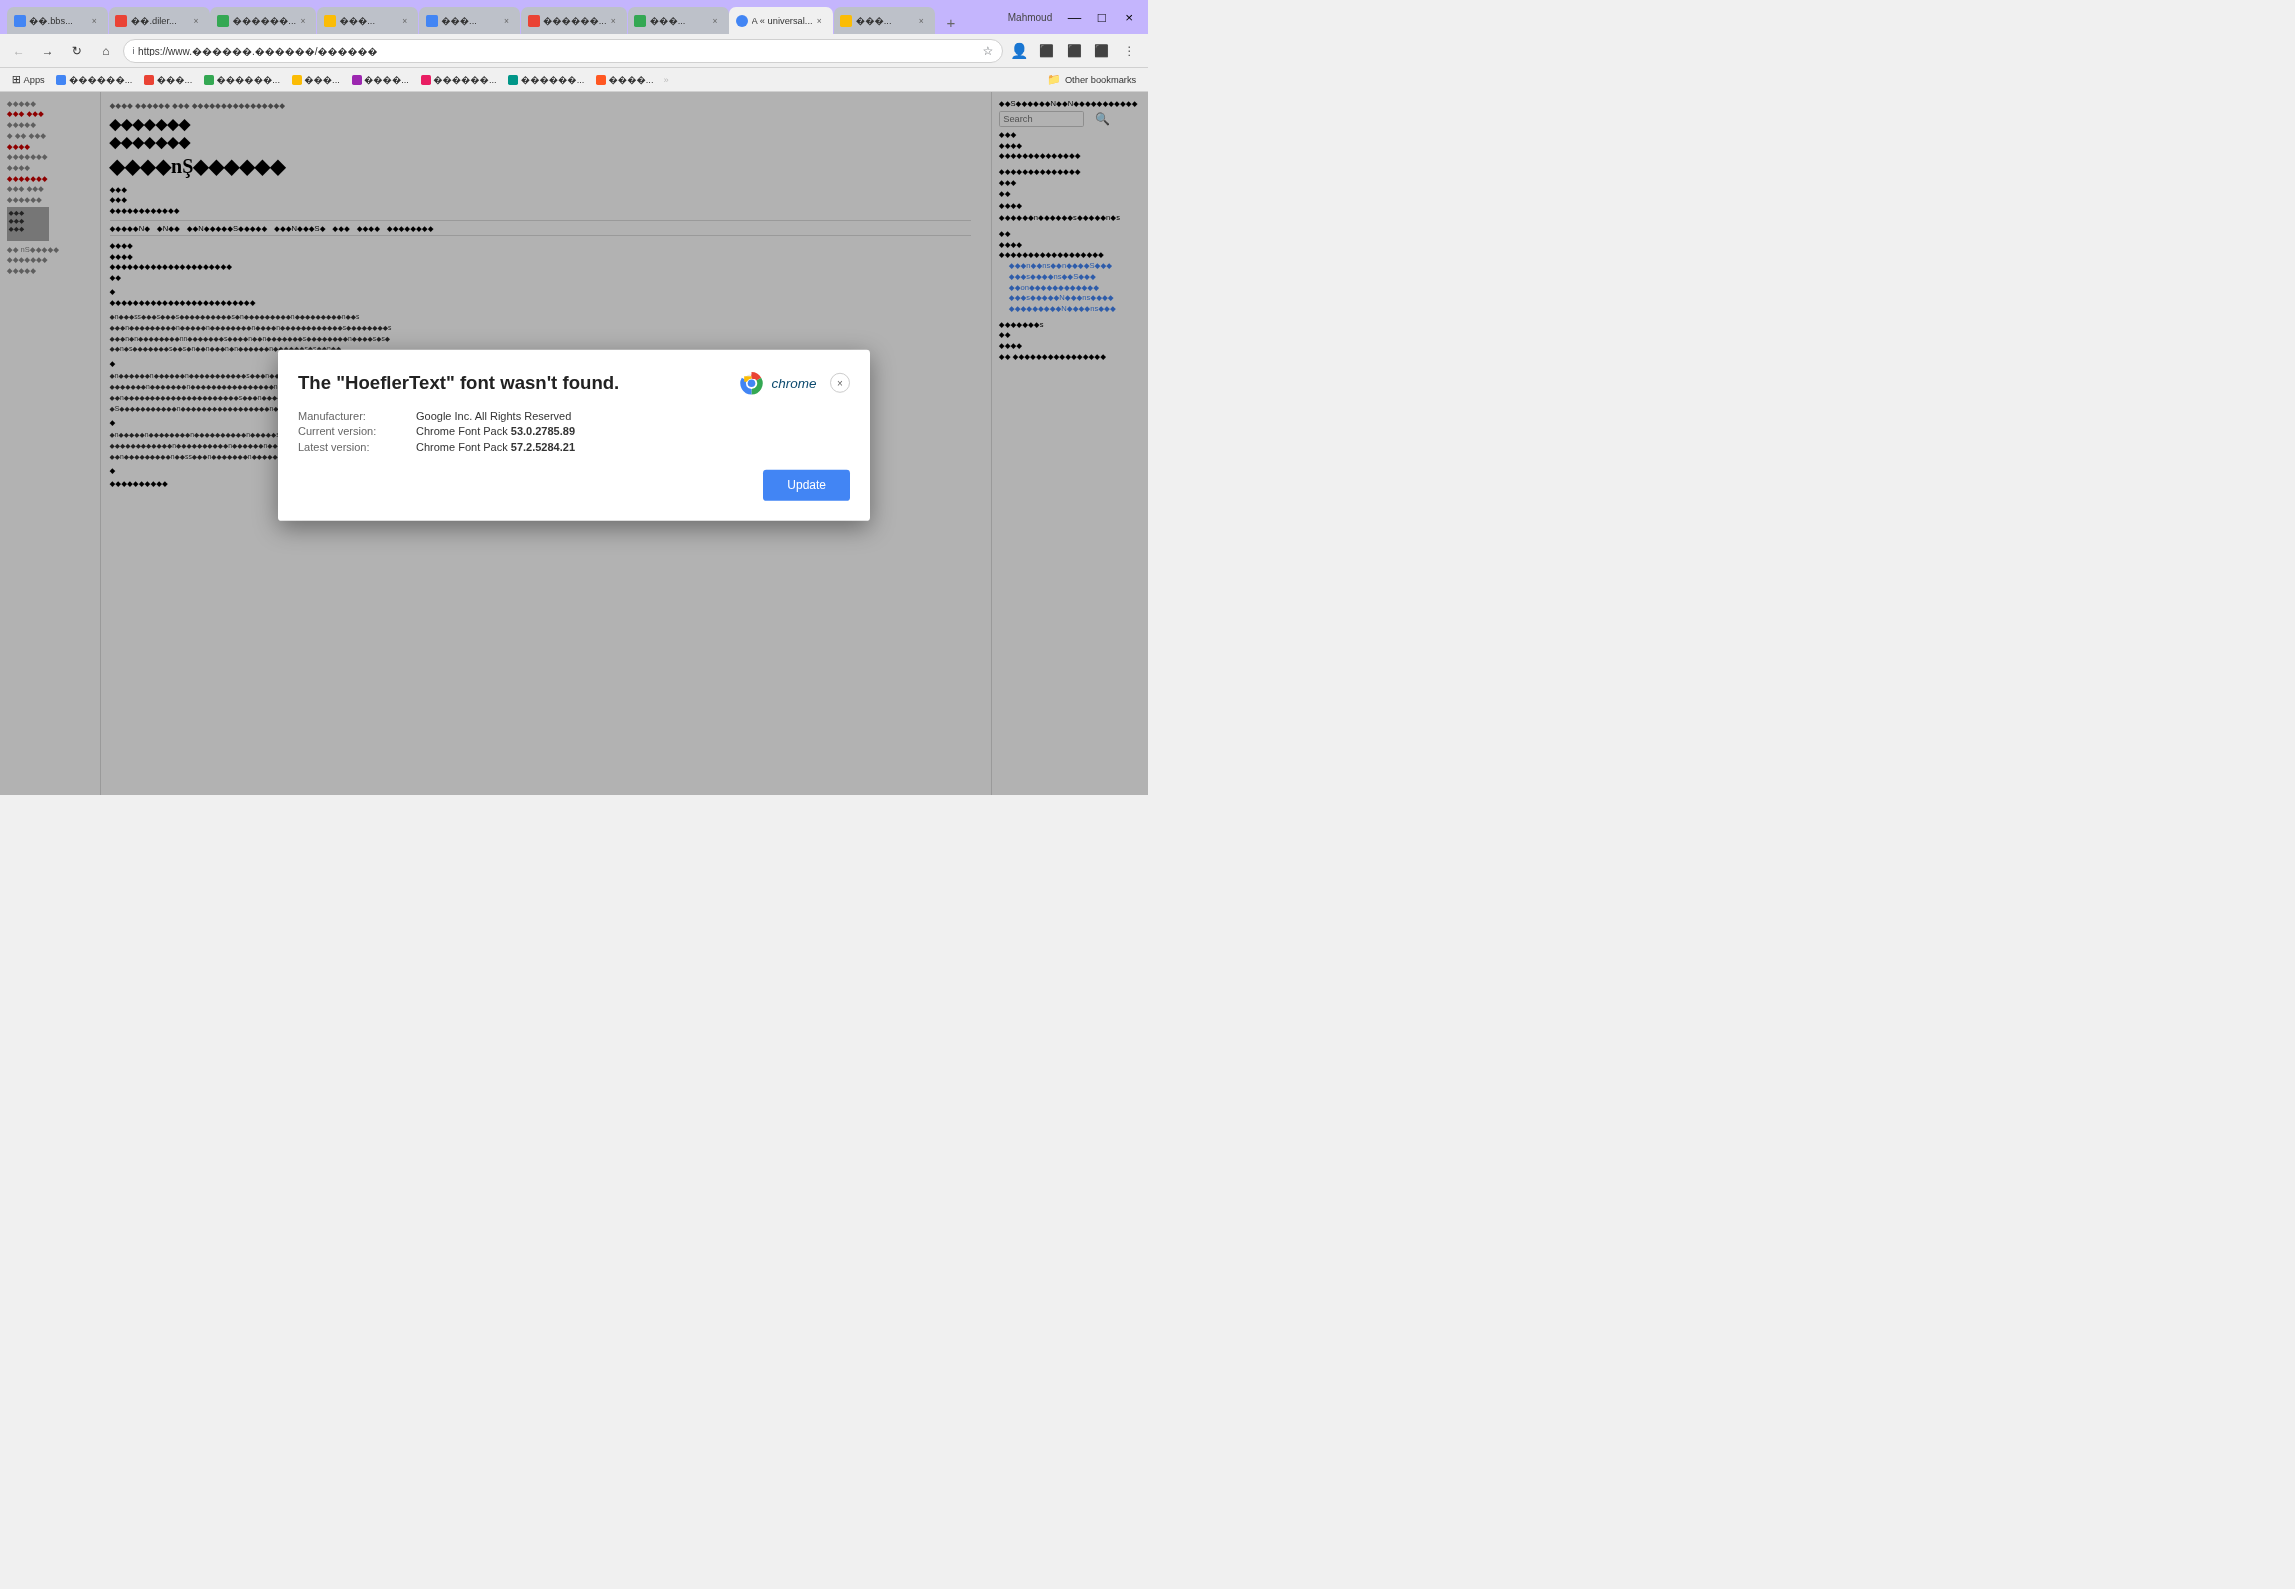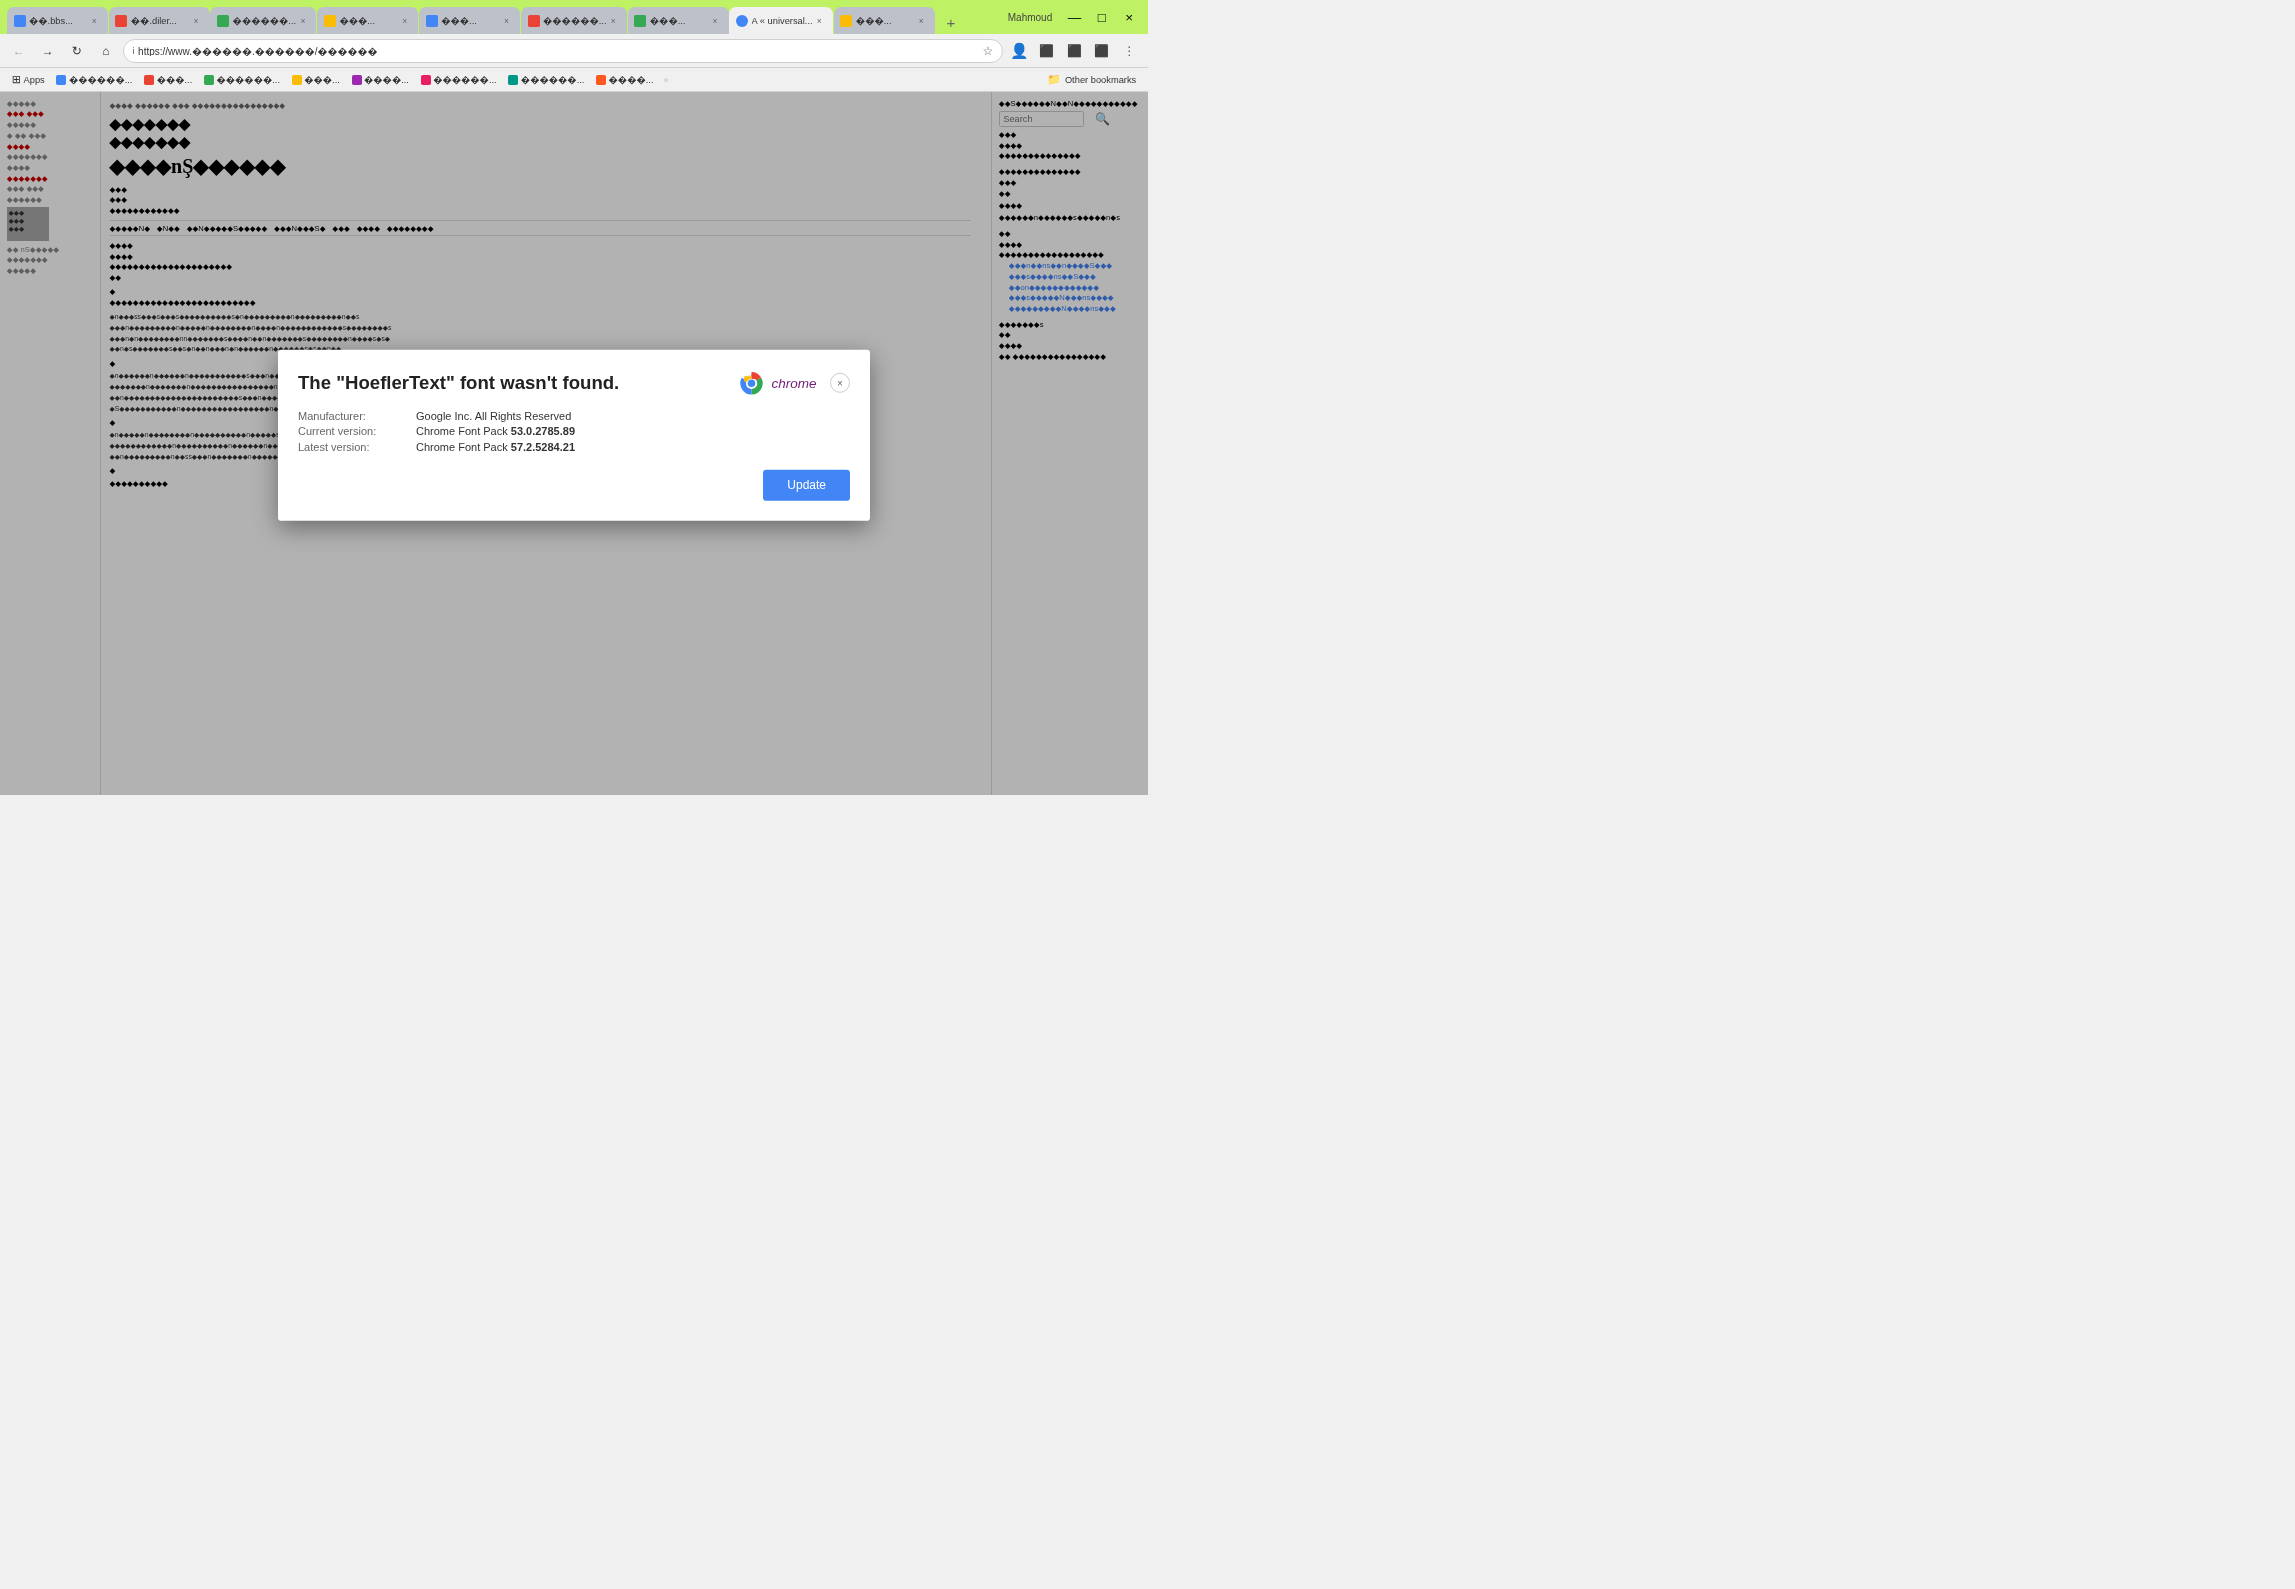--- a/index.html
+++ b/index.html
@@ -2,21 +2,21 @@
 <html style="font-size:13.5px"><head>
   <meta charset="utf-8">
   <style>
     * { margin: 0; padding: 0; box-sizing: border-box; }
     body { font-family: Arial, sans-serif; background: #f0f0f0; width: 1148px; height: 795px; overflow: hidden; position: relative; }
 
     
     .browser-frame { width: 100%; height: 100%; display: flex; flex-direction: column; background: #dee1e6; }
 
     
-    .title-bar { background: #bef264; height: 34px; display: flex; align-items: center; padding: 0 6.8px; position: relative; }
+    .title-bar { background: #c4b5fd; height: 34px; display: flex; align-items: center; padding: 0 6.8px; position: relative; }
     .tab-strip { display: flex; align-items: flex-end; flex: 1; height: 100%; overflow: hidden; }
     .tab { height: 27px; min-width: 101px; max-width: 152px; background: #bdc1c9; border-radius: 6.8px 6.8px 0 0; display: flex; align-items: center; padding: 0 6.8px; font-size: 9.3px; color: #333; margin-right: 0.8px; position: relative; flex-shrink: 0; }
     .tab.active { background: #f0f0f0; }
     .tab-favicon { width: 12px; height: 12px; background: #4285f4; border-radius: 1.7px; margin-right: 3.4px; flex-shrink: 0; }
     .tab-title { flex: 1; overflow: hidden; white-space: nowrap; text-overflow: ellipsis; font-size: 9.3px; }
     .tab-close { width: 13.5px; height: 13.5px; border-radius: 50%; display: flex; align-items: center; justify-content: center; font-size: 8.5px; color: #666; cursor: pointer; flex-shrink: 0; }
     .new-tab-btn { width: 24px; height: 24px; border-radius: 50%; display: flex; align-items: center; justify-content: center; color: #666; font-size: 15px; cursor: pointer; margin-left: 3.4px; }
     .window-controls { display: flex; align-items: center; gap: 3.4px; margin-left: auto; }
     .window-user { font-size: 10px; color: #444; margin-right: 6.8px; }
     .win-btn { width: 24px; height: 24px; display: flex; align-items: center; justify-content: center; cursor: pointer; border-radius: 2.5px; }
@@ -47,21 +47,21 @@
     
     .overlay { position: absolute; top: 0; left: 0; right: 0; bottom: 0; background: rgba(0,0,0,0.3); z-index: 10; }
 
     
     .font-dialog { position: absolute; top: 50%; left: 50%; transform: translate(-50%, -55%); width: 592px; background: white; border-radius: 3.4px; box-shadow: 0 6.8px 25px rgba(0,0,0,0.4); z-index: 20; padding: 20px; }
     .dialog-header { display: flex; align-items: center; justify-content: space-between; margin-bottom: 13.5px; }
     .dialog-title { font-size: 18.6px; font-weight: bold; color: #222; flex: 1; }
     .dialog-brand { display: flex; align-items: center; gap: 6.8px; }
     .chrome-logo { width: 27px; height: 27px; border-radius: 50%; display: flex; align-items: center; justify-content: center; font-size: 17px; }
     .chrome-logo svg { width: 27px; height: 27px; }
-    .brand-name { font-size: 13.5px; color: #701a75; font-style: italic; }
+    .brand-name { font-size: 13.5px; color: #0c4a6e; font-style: italic; }
     .dialog-close { width: 20px; height: 20px; border-radius: 50%; border: 0.8px solid #ccc; display: flex; align-items: center; justify-content: center; cursor: pointer; color: #666; font-size: 10px; margin-left: 6.8px; }
     .dialog-body { font-size: 11px; color: #333; line-height: 1.5; margin-bottom: 17px; }
     .dialog-details { margin-bottom: 17px; }
     .detail-row { display: flex; font-size: 11px; color: #333; margin-bottom: 3.4px; }
     .detail-label { min-width: 118px; color: #666; }
     .detail-value { color: #333; }
     .detail-value strong { font-weight: bold; }
     .dialog-footer { display: flex; justify-content: flex-end; }
     .update-btn { background: #4285f4; color: white; border: none; border-radius: 3.4px; padding: 8.5px 24px; font-size: 12px; cursor: pointer; font-weight: 500; text-align: right; }
   </style>

